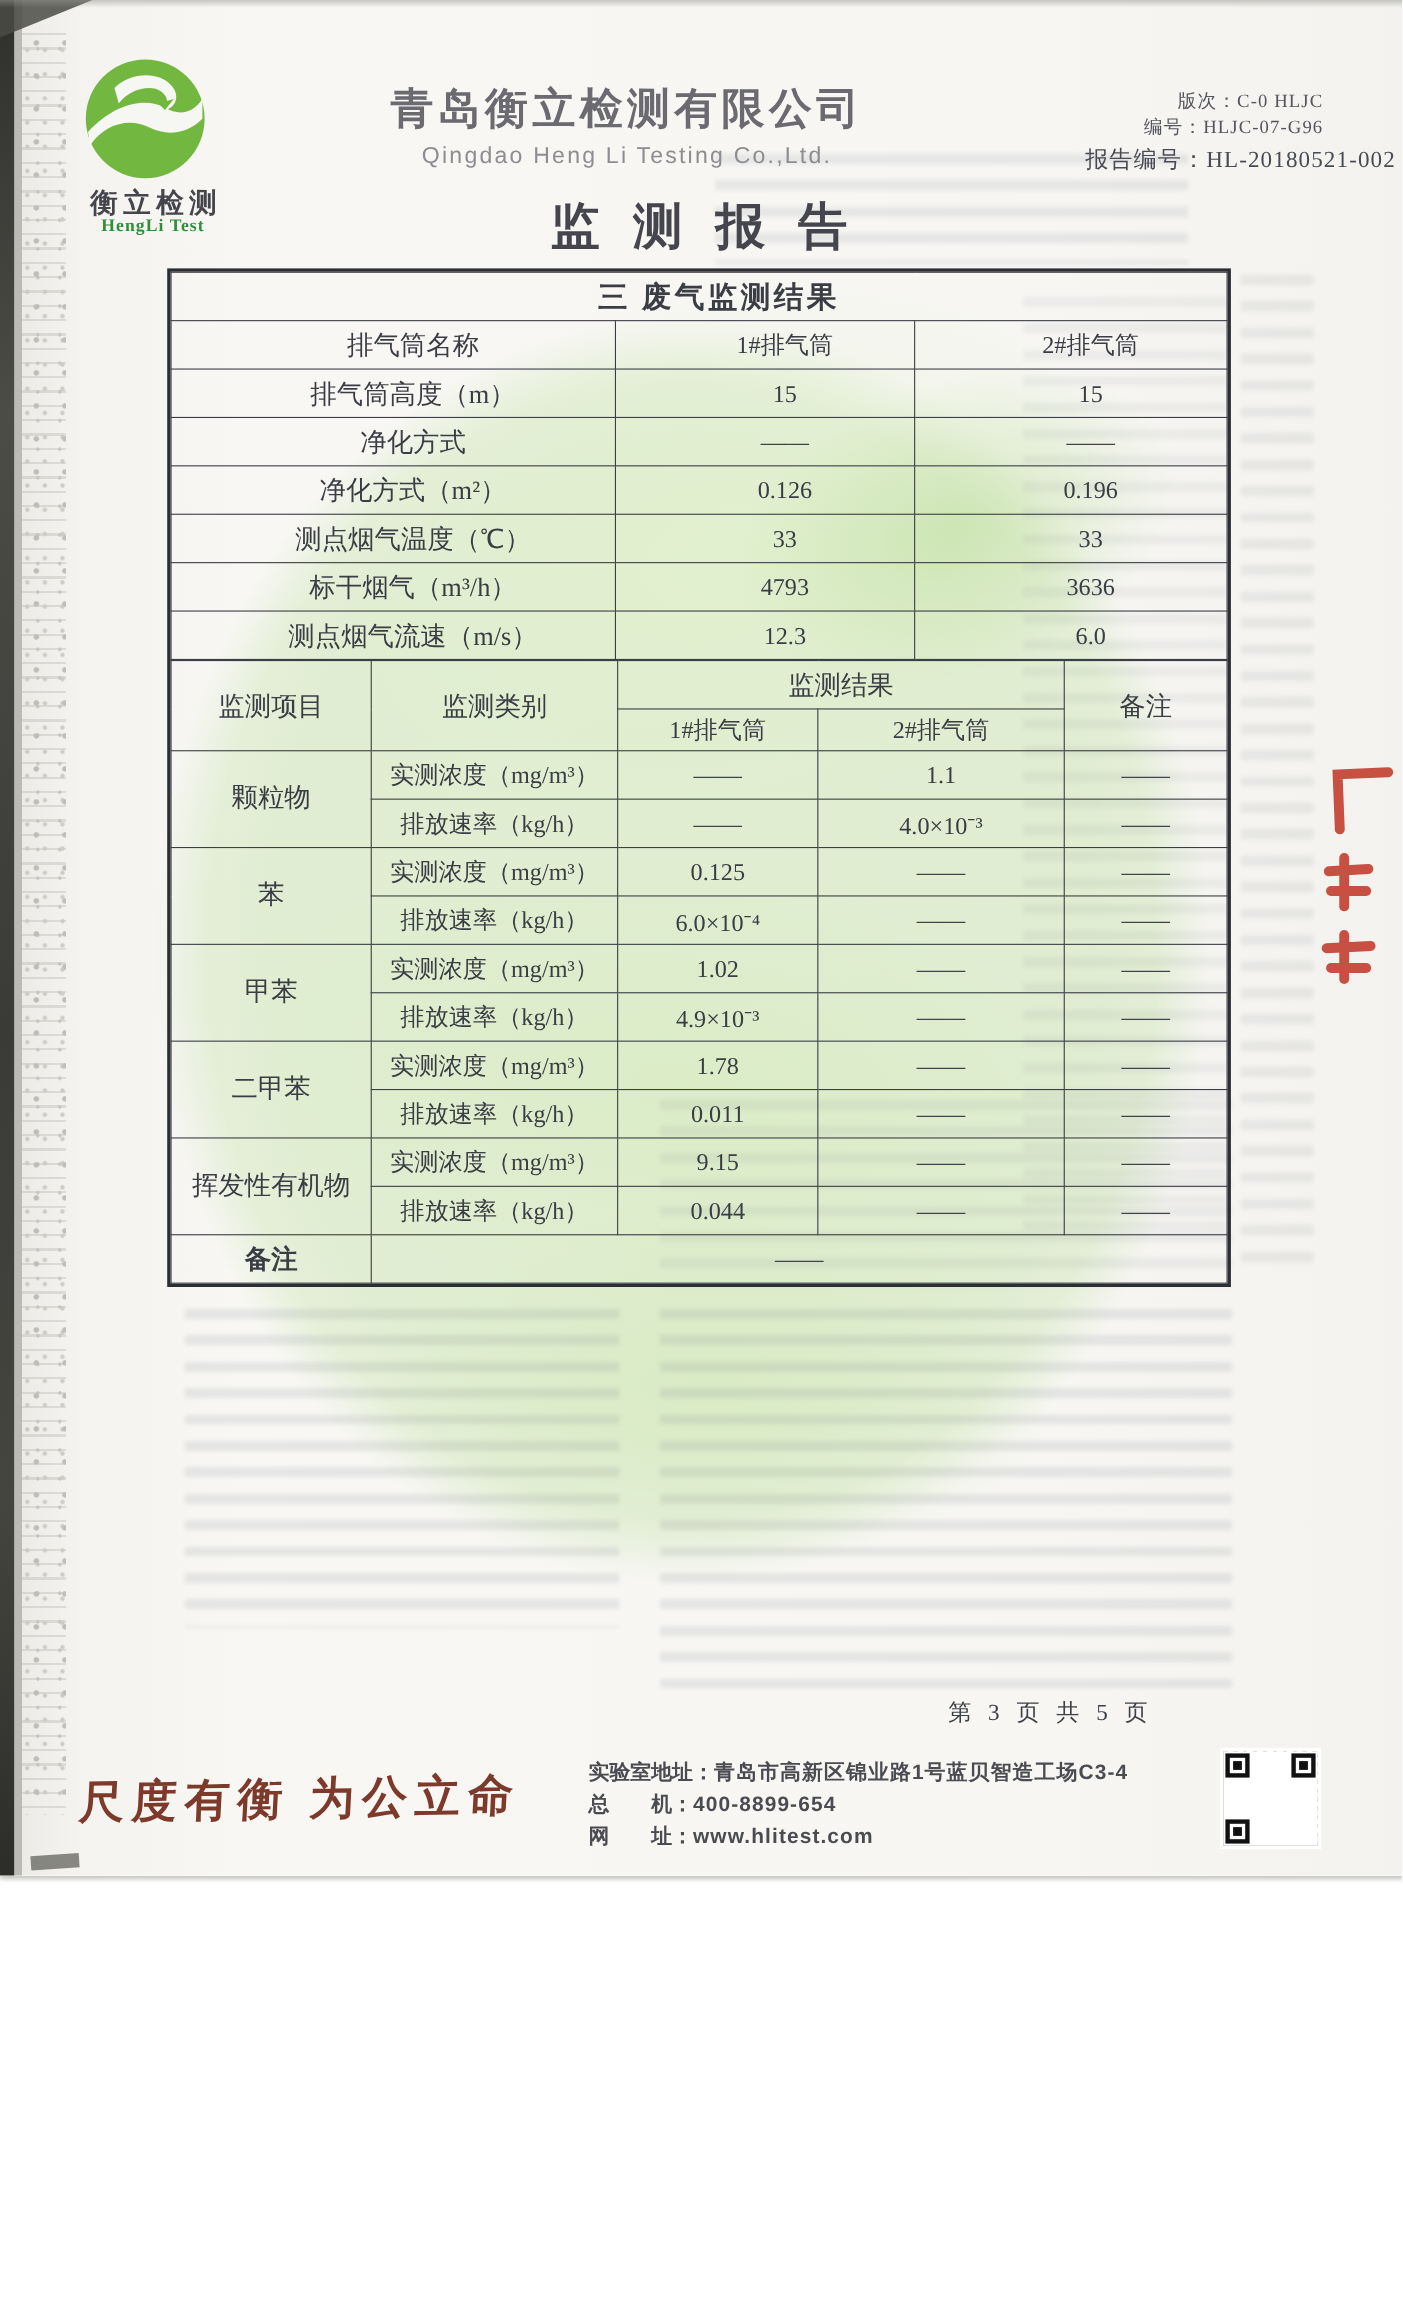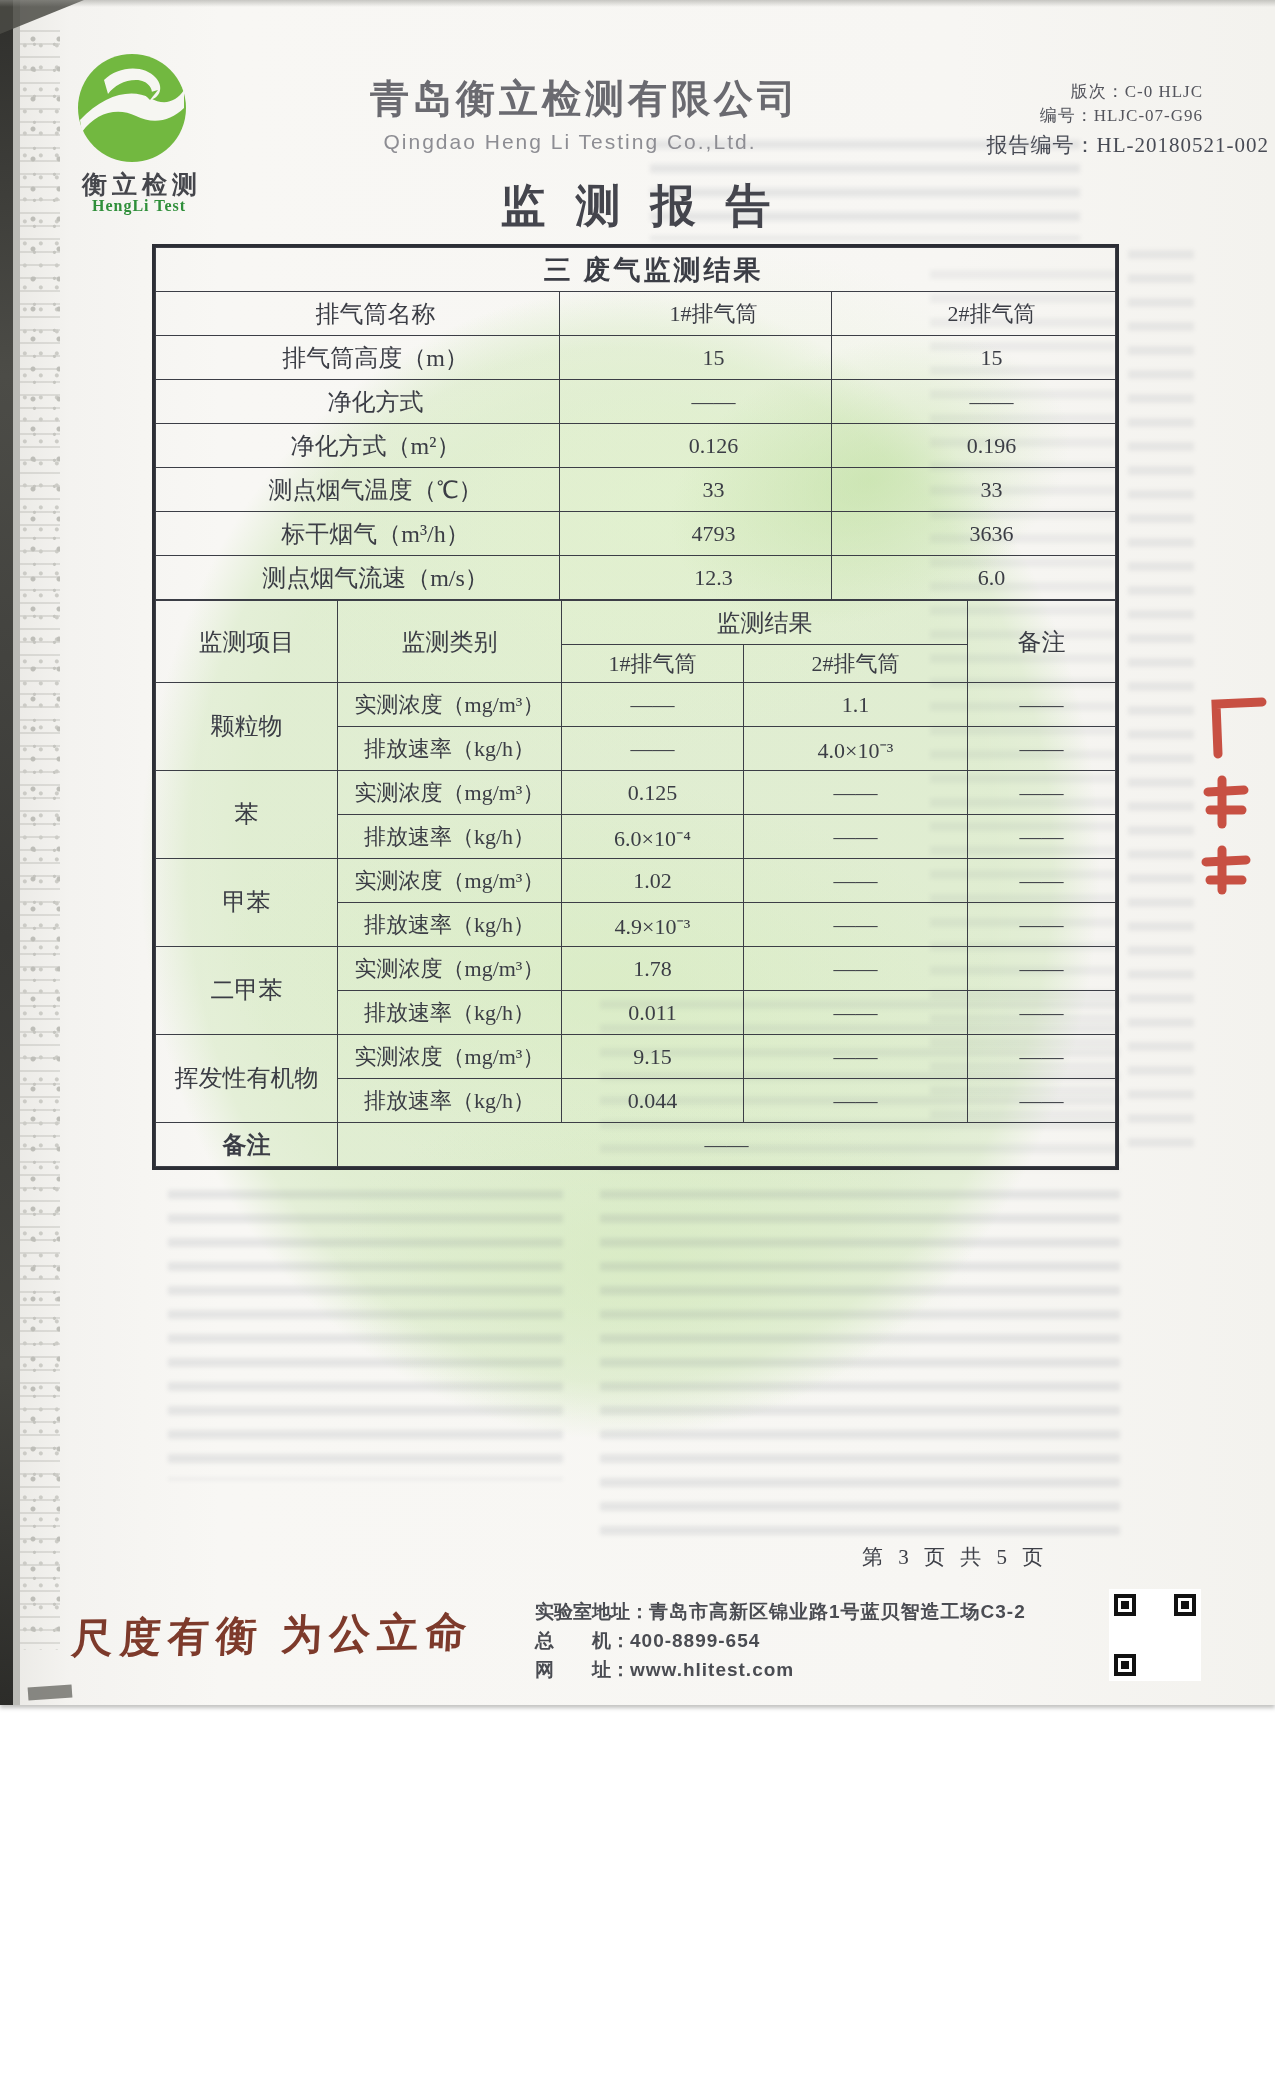--- a/index.html
+++ b/index.html
@@ -52,21 +52,21 @@
   .ghost.g2 { left:930px; top:270px;  width:185px; height:860px; opacity:.08; }
   .ghost.g3 { left:168px; top:1190px; width:395px; height:290px; opacity:.13; }
   .ghost.g4 { left:600px; top:1000px; width:520px; height:170px; opacity:.09; }
   .ghost.g5 { left:600px; top:1190px; width:520px; height:350px; opacity:.13; }
   .ghost.g6 { left:1128px; top:250px; width:66px;  height:900px; opacity:.10; }
   
   .logo-wrap { position:absolute; left:74px; top:50px; width:116px; height:116px; }
   .logo-cn { position:absolute; left:82px; top:168px; width:130px; font-size:25px; font-weight:bold;
     letter-spacing:5px; color:#45464c; }
   .logo-en { position:absolute; left:92px; top:197px; font-size:16px; font-weight:bold; color:#2f8f3a; letter-spacing:1px; }
-  .company-cn { position:absolute; left:340px; top:72px; width:460px; text-align:right;
+  .company-cn { position:absolute; left:340px; top:72px; width:460px; text-align:center;
     font-size:39px; font-weight:bold; letter-spacing:4px; color:#6a6a70; }
   .company-en { position:absolute; left:340px; top:130px; width:460px; text-align:center;
     font-family:"Liberation Sans", sans-serif; font-size:21px; letter-spacing:2px; color:#8d8d93; }
   .meta { position:absolute; text-align:left; color:#54555d; }
   .meta.version   { right:72px; top:80px;  font-size:17px; letter-spacing:1px; }
   .meta.doc-code  { right:72px; top:104px; font-size:17px; letter-spacing:1px; }
   .meta.report-no { right:6px;  top:131px; font-size:21px; color:#484b55; letter-spacing:1px; }
   .doc-title { position:absolute; left:152px; top:176px; width:967px; text-align:center;
     font-size:45px; font-weight:bold; letter-spacing:30px; text-indent:30px; color:#44454d; }
   
@@ -306,21 +306,21 @@
           <path d="M14,170 L54,168"></path>
           <path d="M18,188 L50,188"></path>
         </g>
       </svg>
     </div>
 
     <div class="page-info">第 3 页 共 5 页</div>
     <div class="slogan">尺度有衡  为公立命</div>
     <div class="contacts">
       <div class="row">
-        <span class="lab">实验室地址：</span><span class="val">青岛市高新区锦业路1号蓝贝智造工场C3-2</span>
+        <span class="lab">实验室地址：</span><span class="val">青岛市高新区锦业路1号蓝贝智造工场C3-4</span>
       </div>
       <div class="row">
         <span class="lab">总　　机：</span><span class="val">400-8899-654</span>
       </div>
       <div class="row">
         <span class="lab">网　　址：</span><span class="val">www.hlitest.com</span>
       </div>
     </div>
     <div class="qr">
       <div class="finder f-tl"></div>

